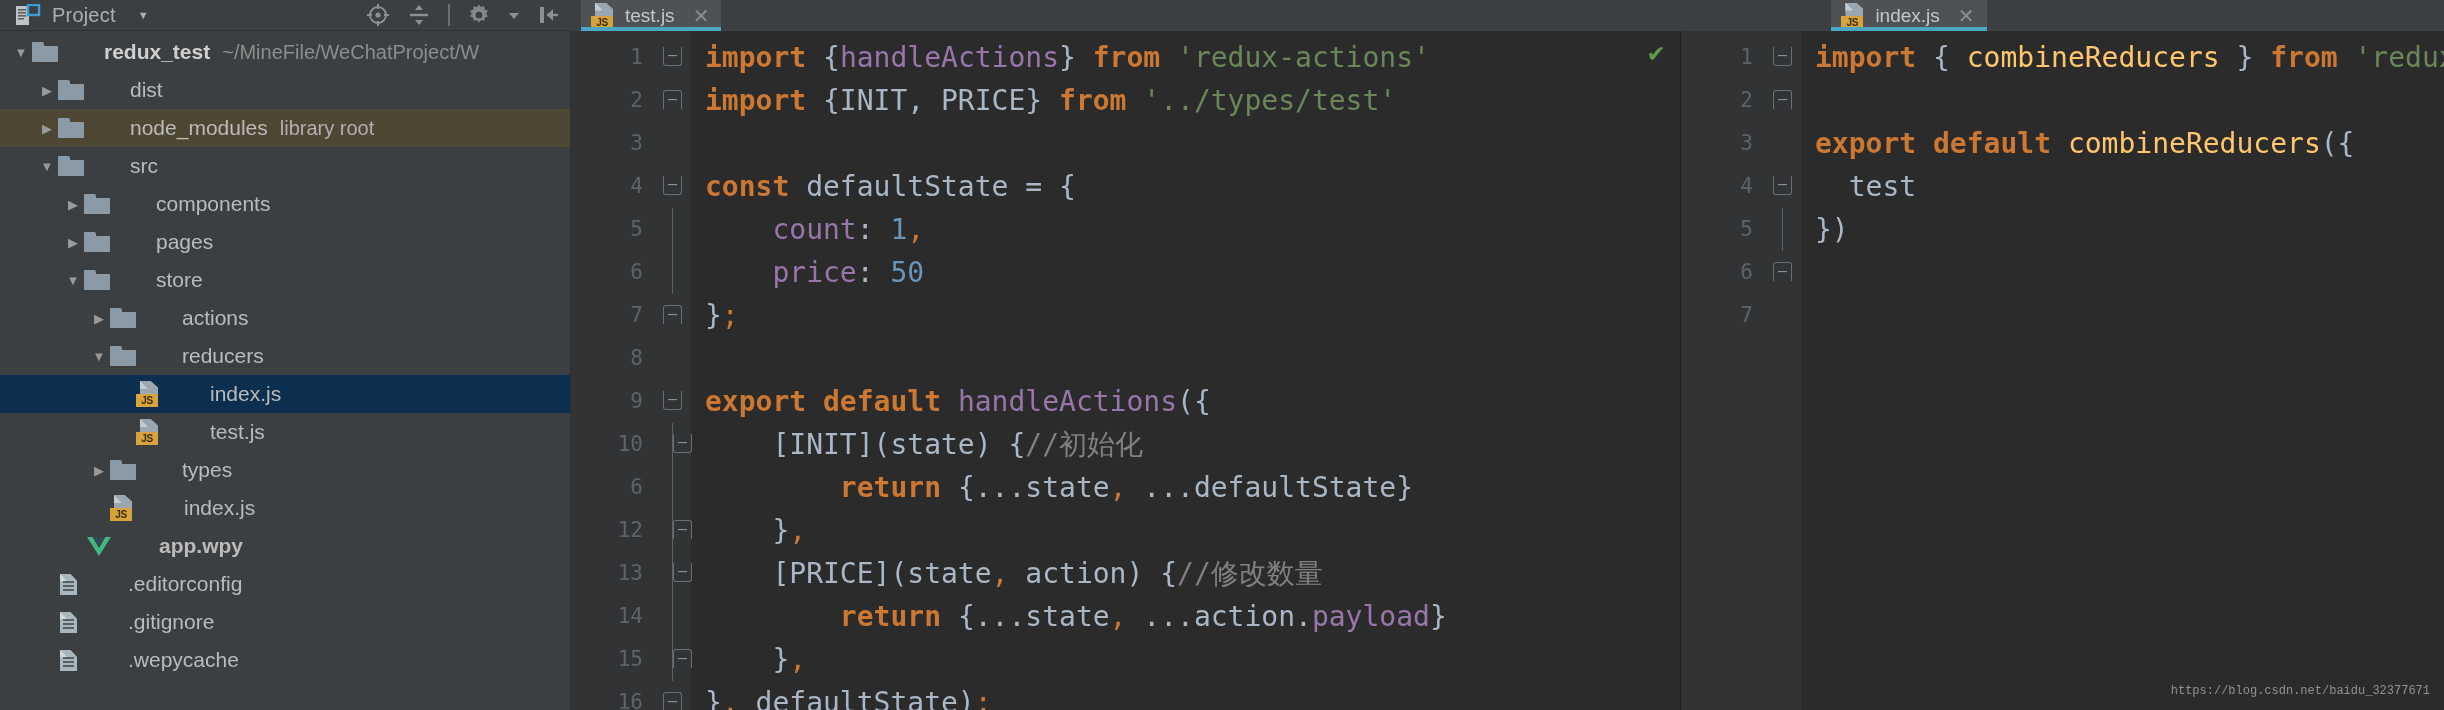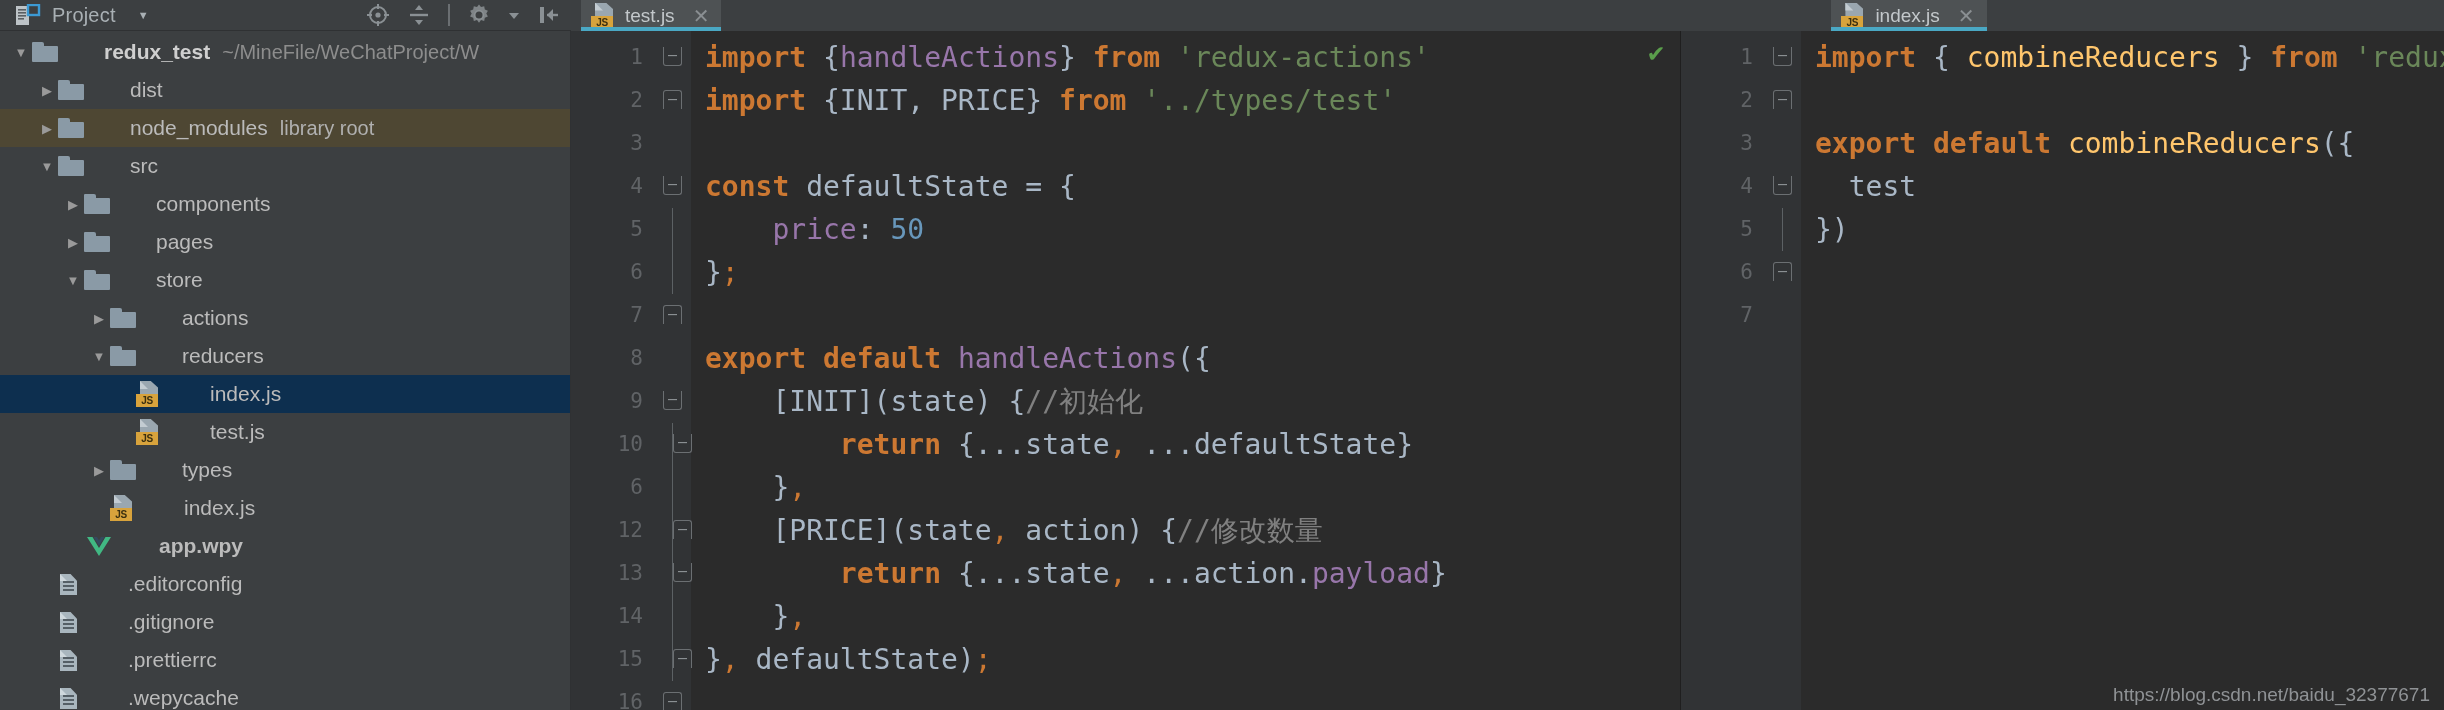--- a/index.html
+++ b/index.html
@@ -153,22 +153,22 @@
   .id   { color: #a9b7c6; }
   .prop { color: #9876aa; }
   .cmt  { color: #808080; }
   .punc { color: #a9b7c6; }
   .orange { color: #cc7832; }
 
   .check {
     position: absolute; right: 16px; top: 6px; color: #5a9e4b; font-size: 26px; font-weight: bold;
   }
   .watermark {
-    position: absolute; right: 14px; bottom: 4px; color: #8f9295; font-size: 19px;
-    font-family: Liberation Sans, sans-serif;
+    position: absolute; right: 14px; bottom: 12px; color: #8f9295; font-size: 12px;
+    font-family: Liberation Mono, monospace;
   }
 </style>
 </head>
 <body>
 
 <div class="app">
 
   <div class="topstrip">
 
     <div class="proj-toolbar">
@@ -396,28 +396,20 @@
 
       <div class="row ind-file1">
         <span class="txtfile">
           <span class="sheet"></span>
             <span class="lines"></span>
             <span class="fold"></span>
         </span>
         <span class="name">.gitignore</span>
       </div>
 
-      <div class="row ind-file1">
-        <span class="txtfile">
-          <span class="sheet"></span>
-            <span class="lines"></span>
-            <span class="fold"></span>
-        </span>
-        <span class="name">.prettierrc</span>
-      </div>
 
       <div class="row ind-file1">
         <span class="txtfile">
           <span class="sheet"></span>
             <span class="lines"></span>
             <span class="fold"></span>
         </span>
         <span class="name">.wepycache</span>
       </div>
     </div>
@@ -493,20 +485,21 @@
           <div class="fline">
               <span class="fmark end">–</span>
             </div>
         </div>
 
         <div class="code">
           <div class="cline"><span class="kw">import</span><span class="punc"> {</span><span class="prop">handleActions</span><span class="punc">} </span><span class="kw">from</span> <span class="str">'redux-actions'</span></div>
           <div class="cline"><span class="kw">import</span><span class="punc"> {INIT, PRICE} </span><span class="kw">from</span> <span class="str">'../types/test'</span></div>
           <div class="cline"></div>
           <div class="cline"><span class="kw">const</span> <span class="id">defaultState</span> <span class="punc">= {</span></div>
+          <div class="cline">    <span class="prop">count</span><span class="punc">: </span><span class="num">1</span><span class="orange">,</span></div>
           <div class="cline">    <span class="prop">price</span><span class="punc">: </span><span class="num">50</span></div>
           <div class="cline"><span class="punc">}</span><span class="orange">;</span></div>
           <div class="cline"></div>
           <div class="cline"><span class="kw">export default</span> <span class="prop">handleActions</span><span class="punc">({</span></div>
           <div class="cline">    <span class="punc">[INIT](state) {</span><span class="cmt">//初始化</span></div>
           <div class="cline">        <span class="kw">return</span> <span class="punc">{...state</span><span class="orange">,</span><span class="punc"> ...defaultState}</span></div>
           <div class="cline">    <span class="punc">}</span><span class="orange">,</span></div>
           <div class="cline">    <span class="punc">[PRICE](state</span><span class="orange">,</span><span class="punc"> action) {</span><span class="cmt">//修改数量</span></div>
           <div class="cline">        <span class="kw">return</span> <span class="punc">{...state</span><span class="orange">,</span><span class="punc"> ...action.</span><span class="prop">payload</span><span class="punc">}</span></div>
           <div class="cline">    <span class="punc">}</span><span class="orange">,</span></div>

